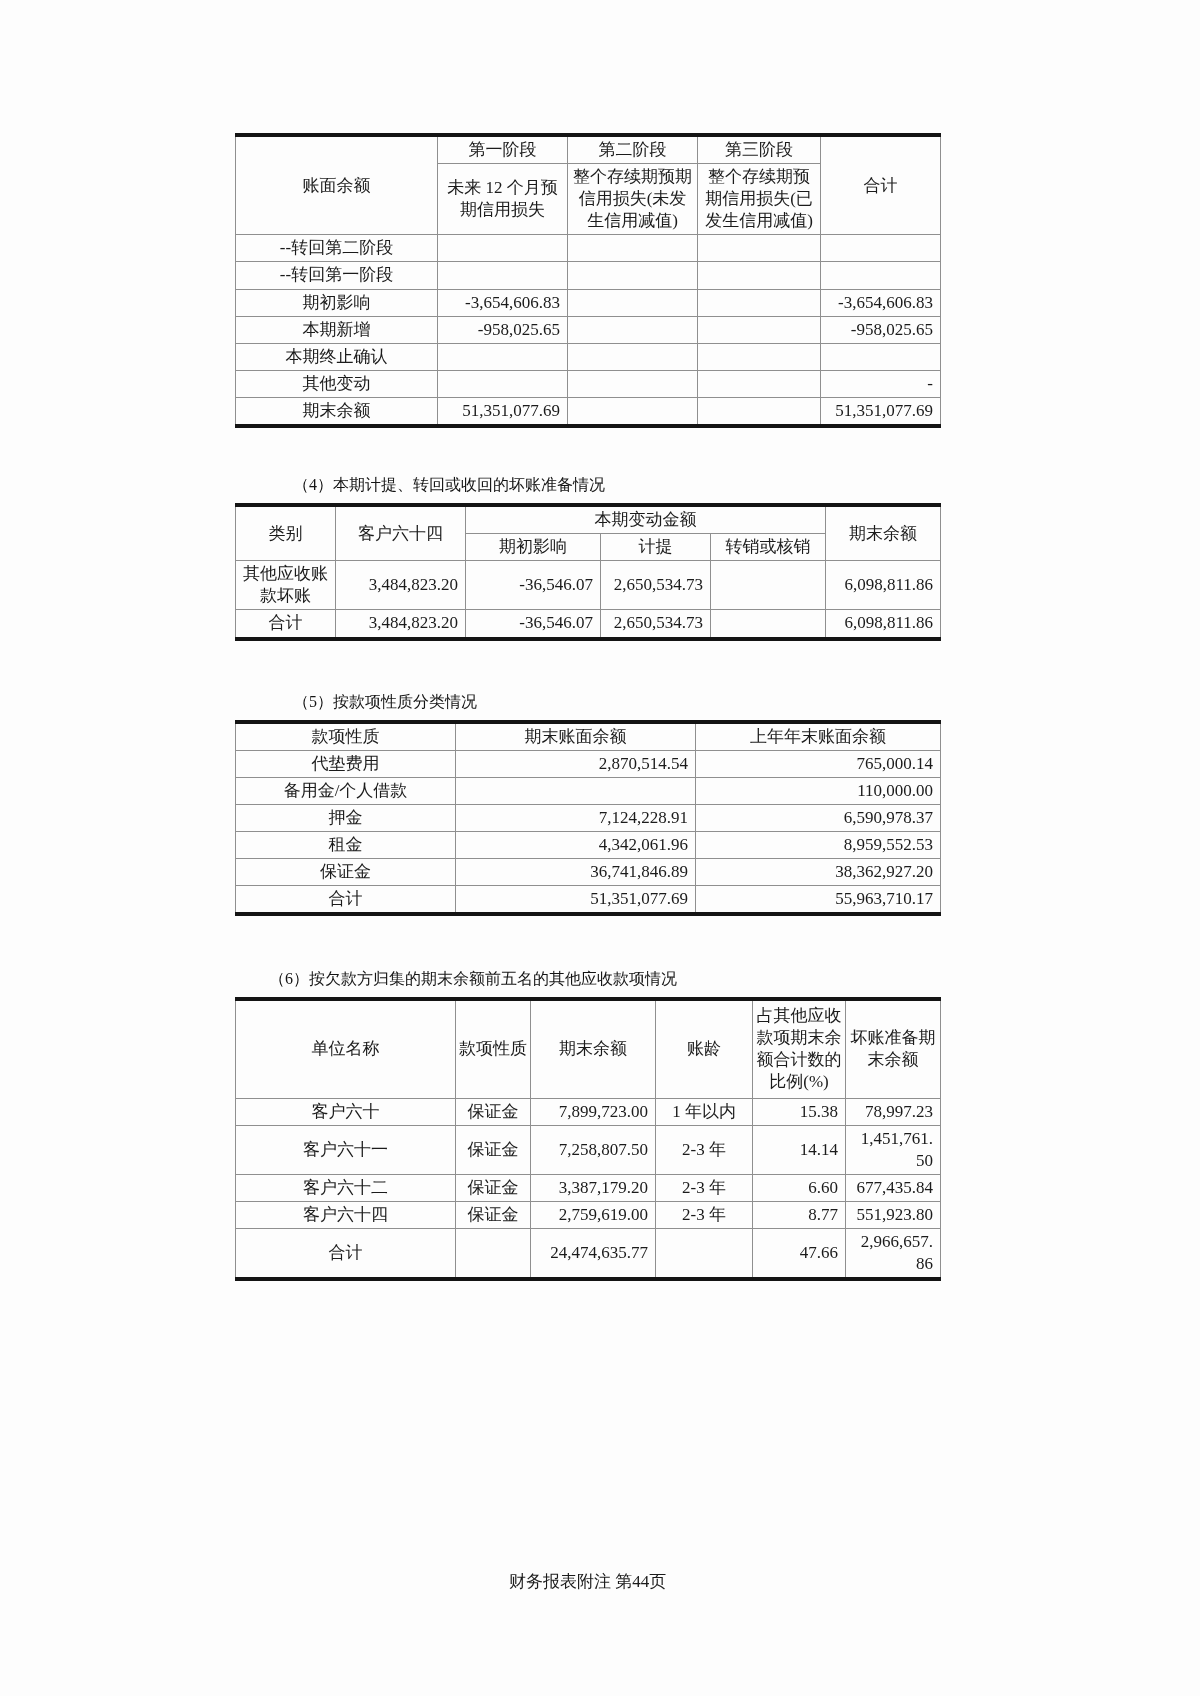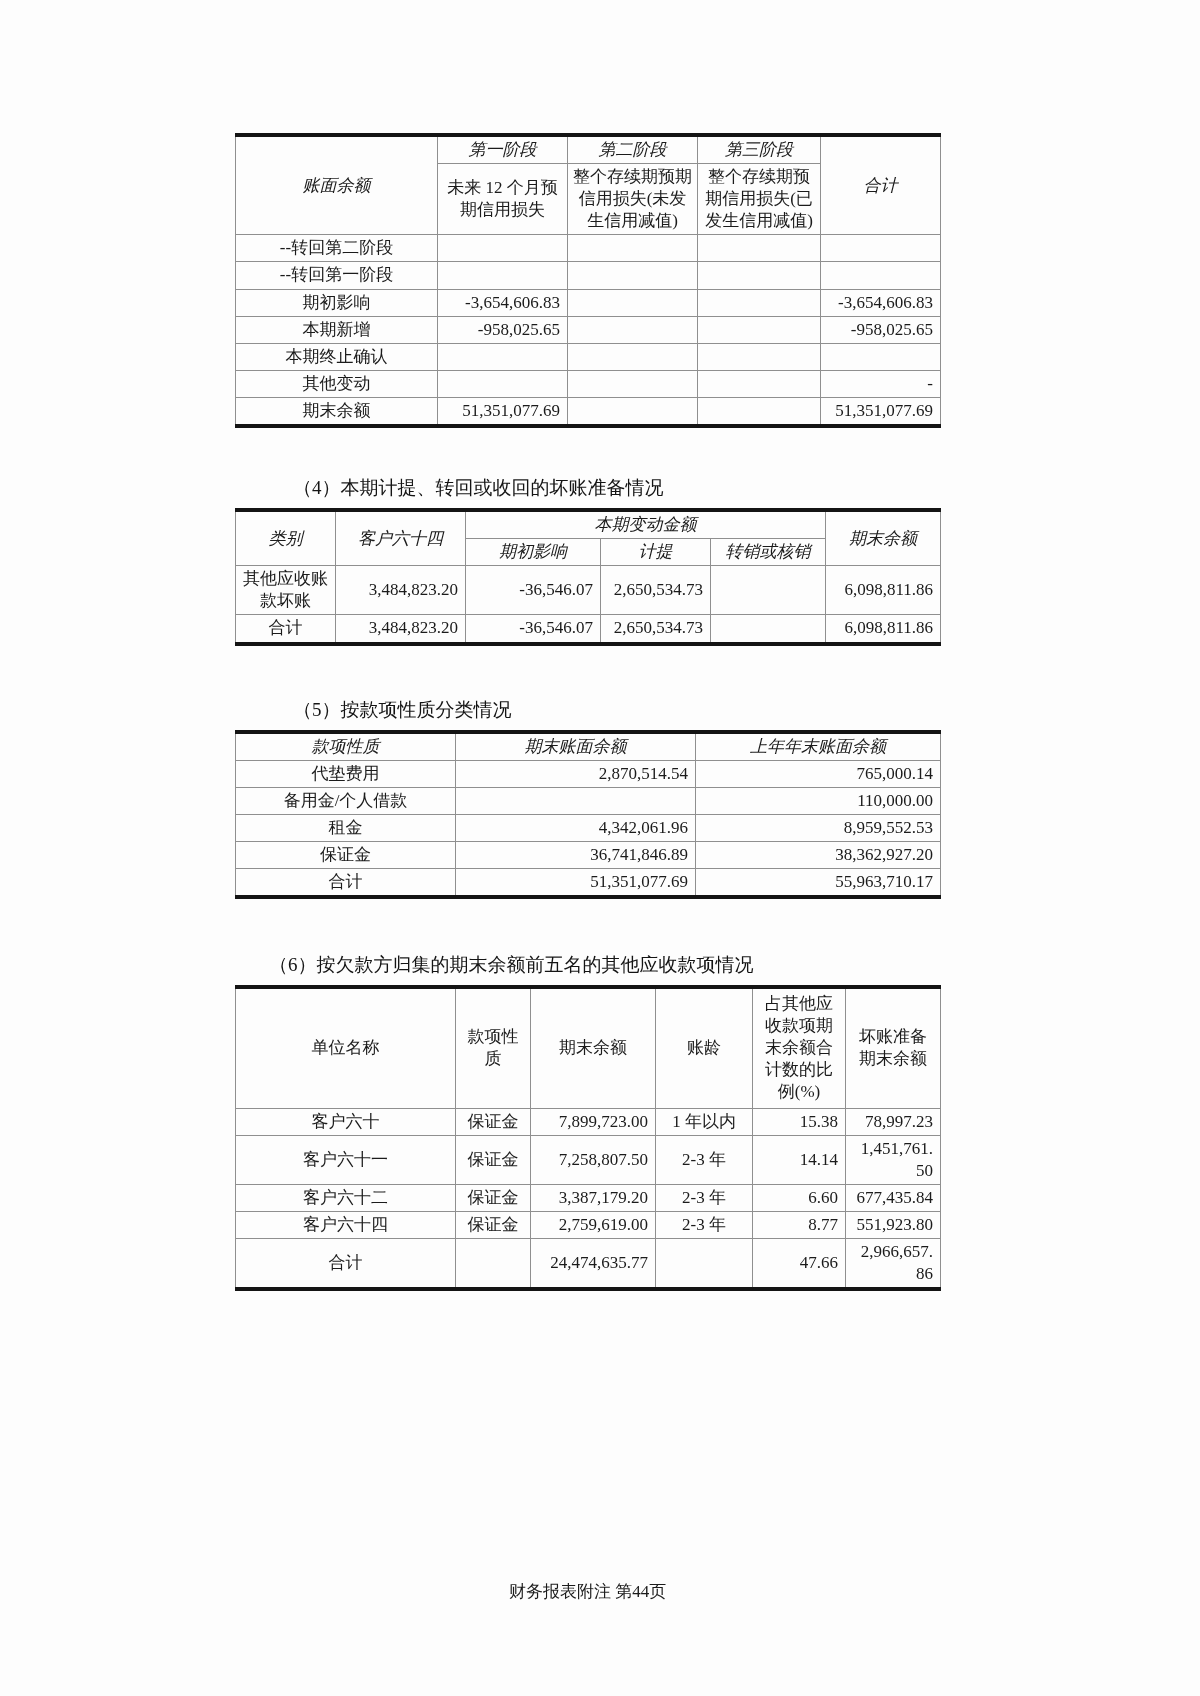--- a/index.html
+++ b/index.html
@@ -18,30 +18,30 @@
   }
   th, td {
     border:1px solid #8f8f8f; padding:2px 7px;
     font-weight:normal; vertical-align:middle; word-break:break-all;
   }
   th { text-align:center; padding:2px 4px; }
   td.lbl { text-align:center; }
   td.num { text-align:right; }
   td.ctr { text-align:center; }
   tr.datarow td { height:20px; }
-  tr.hrow1 th { height:20px;font-style:italic; }
-
-  .sec-title { font-size:19px; margin:0; padding:0; color:#141414; }
+  tr.hrow1 th { height:20px; }
+
+  .sec-title { font-size:16px; margin:0; padding:0; color:#141414; }
   .t4-title { margin-top:47px; margin-left:58px; }
   .t5-title { margin-top:51px; margin-left:58px; }
   .t6-title { margin-top:53px; margin-left:34px; }
   .after-title { margin-top:7px; }
 
   .t6 th { height:auto; }
-  .t6-head th { padding:4px 8px; }
+  .t6-head th { padding:4px 0; }
   .footer {
     margin-top:289px; text-align:center; font-size:17px; color:#1b1b1b;
   }
 </style>
 </head>
 <body>
 
 <div class="page">
   <div class="content">
 
@@ -174,20 +174,25 @@
       </tr>
       <tr class="datarow">
         <td class="lbl">代垫费用</td>
         <td class="num">2,870,514.54</td>
         <td class="num">765,000.14</td>
       </tr>
       <tr class="datarow">
         <td class="lbl">备用金/个人借款</td>
         <td class="num"></td>
         <td class="num">110,000.00</td>
+      </tr>
+      <tr class="datarow">
+        <td class="lbl">押金</td>
+        <td class="num">7,124,228.91</td>
+        <td class="num">6,590,978.37</td>
       </tr>
       <tr class="datarow">
         <td class="lbl">租金</td>
         <td class="num">4,342,061.96</td>
         <td class="num">8,959,552.53</td>
       </tr>
       <tr class="datarow">
         <td class="lbl">保证金</td>
         <td class="num">36,741,846.89</td>
         <td class="num">38,362,927.20</td>

